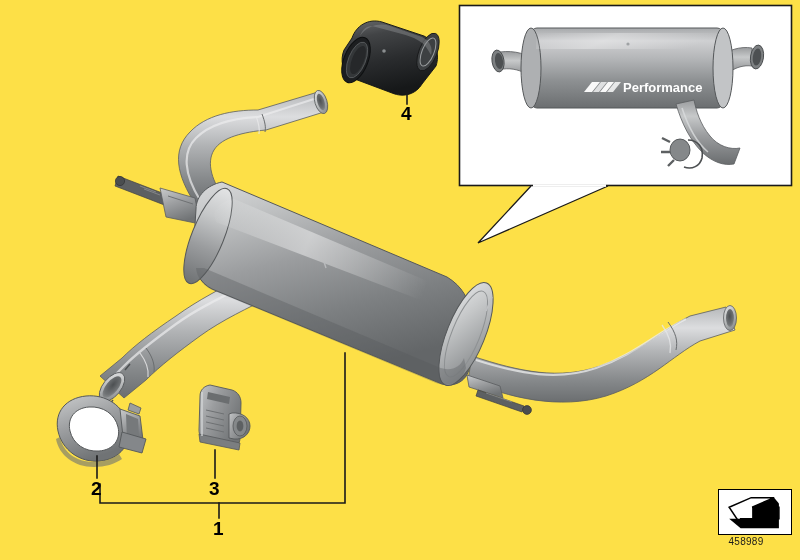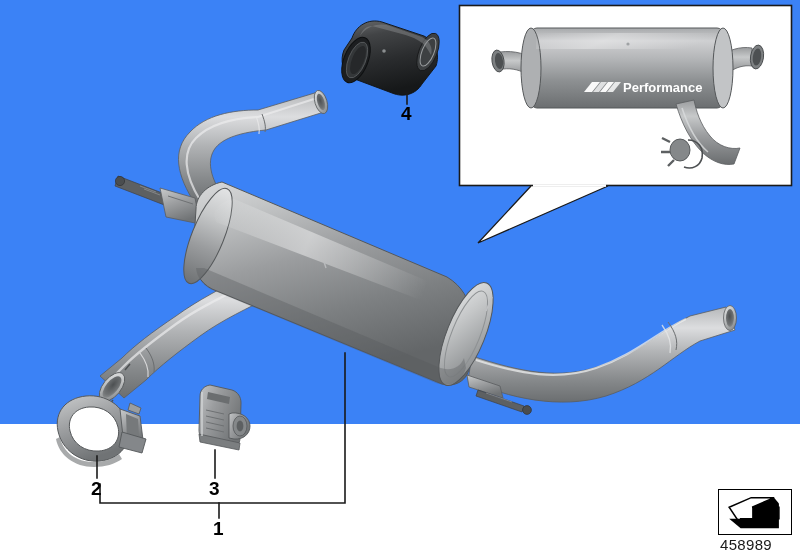--- a/index.html
+++ b/index.html
@@ -5,43 +5,43 @@
   * { box-sizing: border-box; }
   html, body {
     margin: 0; padding: 0;
     width: 800px; height: 560px;
     background: #ffffff;
     font-family: "Liberation Sans", sans-serif;
     overflow: hidden;
   }
   #stage {
     position: relative;
-    width: 800px; height: 424px;
-    background: #3b82f6;
+    width: 800px; height: 560px;
+    background: #fde047;
   }
   #stage > svg.layer {
     position: absolute; left: 0; top: 0;
     width: 800px; height: 560px;
   }
   .callout-num {
     position: absolute;
     font-family: "Liberation Sans", sans-serif;
     font-weight: bold;
     font-size: 19px;
     color: #000000;
     line-height: 1;
     user-select: none;
   }
   #partnum {
     position: absolute;
     left: 697px; top: 536px;
     width: 98px;
     text-align: center;
     font-family: "Liberation Sans", sans-serif;
-    font-size: 15px;
+    font-size: 10px;
     color: #1a1a1a;
     letter-spacing: 0.3px;
   }
   #logo-badge {
     position: absolute;
     left: 718px; top: 489px;
     width: 74px; height: 46px;
     border: 1px solid #000000;
     background: #ffffff;
   }

